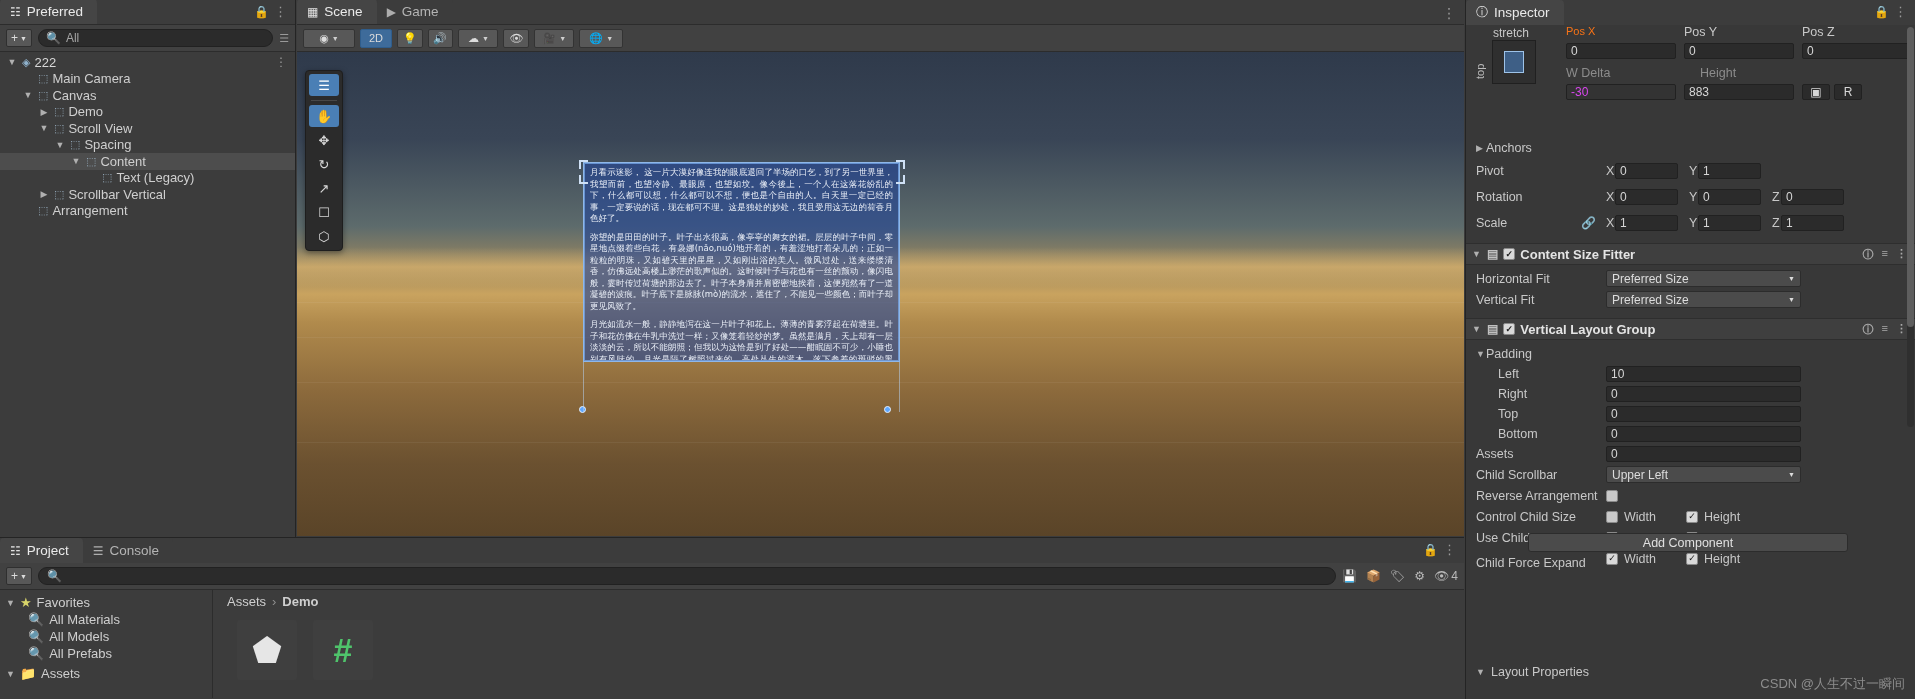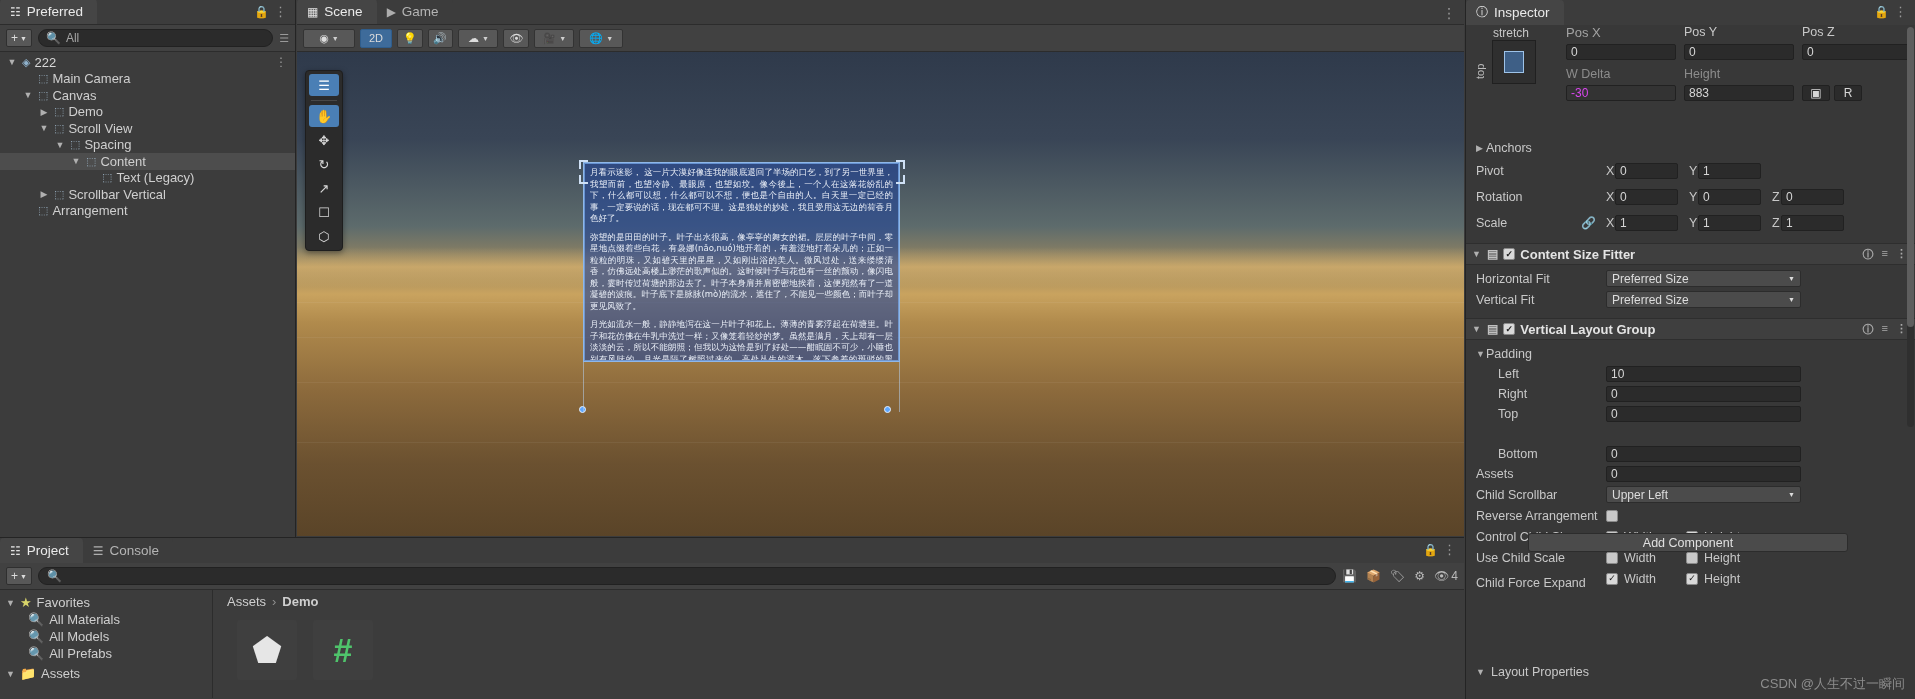--- a/index.html
+++ b/index.html
@@ -429,30 +429,30 @@
 
       <div style="position:relative;height:112px;">
         <div class="rt-vert">top</div>
         <div style="position:absolute;left:27px;top:1px;font-size:12px;color:#c8c8c8;">stretch</div>
         <div class="rt-box">
           <div class="rt-inner"></div>
         </div>
 
         <div style="position:absolute;left:100px;top:0px;width:348px;">
           <div style="display:flex;gap:8px;">
-            <div style="width:110px;font-size:13px;color:#a3a3a3;">Pos X</div>
+            <div style="width:110px;font-size:11px;color:#f97316;">Pos X</div>
             <div style="width:110px;font-size:12.5px;color:#c8c8c8;">Pos Y</div>
             <div style="width:110px;font-size:12.5px;color:#c8c8c8;">Pos Z</div>
           </div>
           <div style="display:flex;gap:8px;margin-top:4px;">
             <div class="field" style="width:110px;">0</div>
             <div class="field" style="width:110px;">0</div>
             <div class="field" style="width:110px;">0</div>
           </div>
-          <div style="display:flex;gap:8px;margin-top:7px;">
+          <div style="display:flex;gap:24px;margin-top:7px;">
             <div style="width:110px;font-size:12.5px;color:#8c8c8c;">W Delta</div>
             <div style="width:110px;font-size:12.5px;color:#8c8c8c;">Height</div>
           </div>
           <div style="display:flex;gap:8px;margin-top:4px;align-items:center;">
             <div class="field dim" style="width:110px;">-30</div>
             <div class="field" style="width:110px;">883</div>
             <div style="display:flex;gap:4px;">
               <div class="field" style="width:28px;justify-content:center;">▣</div>
               <div class="field" style="width:28px;justify-content:center;">R</div>
             </div>
@@ -542,21 +542,21 @@
         <div class="field" style="width:195px;">10</div>
       </div>
       <div class="insp-row" style="height:20px;">
         <span class="lbl" style="width:130px;padding-left:22px;">Right</span>
         <div class="field" style="width:195px;">0</div>
       </div>
       <div class="insp-row" style="height:20px;">
         <span class="lbl" style="width:130px;padding-left:22px;">Top</span>
         <div class="field" style="width:195px;">0</div>
       </div>
-      <div class="insp-row" style="height:20px;margin-top:20px;">
+      <div class="insp-row" style="height:20px;">
         <span class="lbl" style="width:130px;padding-left:22px;">Bottom</span>
         <div class="field" style="width:195px;">0</div>
       </div>
 
       <div class="insp-row" style="height:20px;">
         <span class="lbl" style="width:130px;">Assets</span>
         <div class="field" style="width:195px;">0</div>
       </div>
 
       <div class="insp-row" style="height:21px;">

